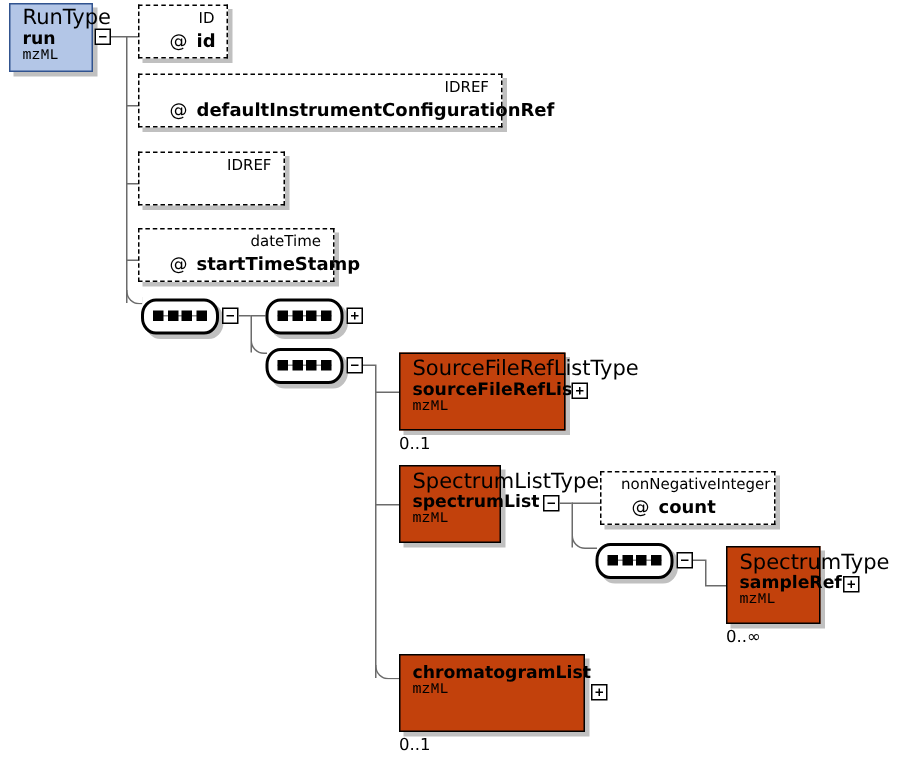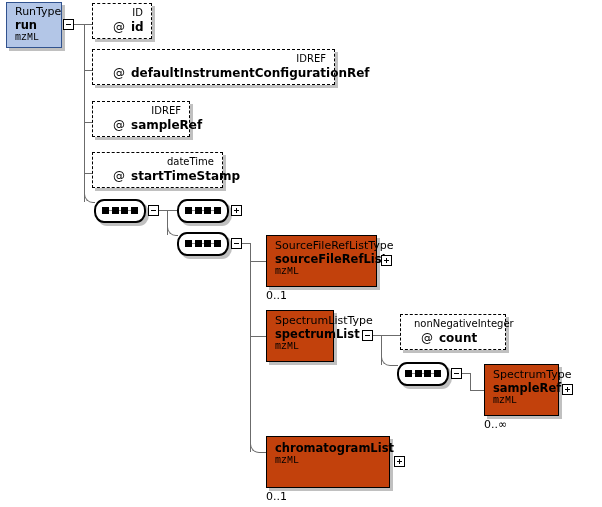--- a/index.html
+++ b/index.html
@@ -41,21 +41,21 @@
     border: 1px solid #000000;
     box-shadow: 3px 3px 0 0 #c0c0c0;
   }
   .node.root {
     background: #b3c6e7;
     border: 1px solid #31538f;
   }
   .node .typename {
     display: block;
     text-align: center;
-    font-size: 11px;
+    font-size: 14px;
     color: #000;
     line-height: 12px;
     white-space: nowrap;
   }
   .node .elname {
     display: block;
     text-align: center;
     font-size: 11.5px;
     font-weight: bold;
     color: #000;
@@ -205,21 +205,20 @@
 
   <div class="ln h" style="left:84px; top:70px; width:8px;"></div>
   <div class="attr" style="left:92px; top:49px; width:243px; height:36px; padding-top:2px;">
     <span class="atype">IDREF</span>
     <span class="arow"><span class="at">@</span><span>defaultInstrumentConfigurationRef</span></span>
   </div>
 
   <div class="ln h" style="left:84px; top:122px; width:8px;"></div>
   <div class="attr" style="left:92px; top:101px; width:98px; height:36px; padding-top:2px;">
     <span class="atype">IDREF</span>
-    <span class="arow"><span class="at">@</span><span>sampleRef</span></span>
   </div>
 
   <div class="ln h" style="left:84px; top:173px; width:8px;"></div>
   <div class="attr" style="left:92px; top:152px; width:131px; height:36px; padding-top:2px;">
     <span class="atype">dateTime</span>
     <span class="arow"><span class="at">@</span><span>startTimeStamp</span></span>
   </div>
 
   <div class="elbow" style="left:84px; top:193px; width:10px; height:9px;"></div>
   <div class="seq" style="left:94px; top:199px;">
@@ -277,41 +276,41 @@
     <span class="typename">SpectrumListType</span>
     <span class="elname">spectrumList</span>
     <span class="ns">mzML</span>
   </div>
   <div class="tog" style="left:362px; top:330px;"></div>
 
   <div class="ln h" style="left:373px; top:335px; width:8px;"></div>
   <div class="ln v" style="left:381px; top:335px; height:30px;"></div>
 
   <div class="ln h" style="left:381px; top:335px; width:19px;"></div>
-  <div class="attr" style="left:400px; top:314px; width:106px; height:36px; padding-top:2px;">
+  <div class="attr" style="left:400px; top:314px; width:117px; height:36px; padding-top:2px;">
     <span class="atype">nonNegativeInteger</span>
     <span class="arow"><span class="at">@</span><span>count</span></span>
   </div>
 
   <div class="elbow" style="left:381px; top:356px; width:16px; height:9px;"></div>
   <div class="seq" style="left:397px; top:362px;">
     <span class="bar"></span>
     <span class="dots">
         <i></i>
         <i></i>
         <i></i>
         <i></i>
       </span>
   </div>
   <div class="tog" style="left:451px; top:368px;"></div>
 
   <div class="ln h" style="left:462px; top:373px; width:8px;"></div>
   <div class="ln v" style="left:470px; top:373px; height:17px;"></div>
   <div class="ln h" style="left:470px; top:390px; width:14px;"></div>
-  <div class="node lefttext" style="left:484px; top:364px; width:75px; height:52px; padding-top:4px;">
+  <div class="node lefttext" style="left:484px; top:364px; width:63px; height:52px; padding-top:4px;">
     <span class="typename">SpectrumType</span>
     <span class="elname">sampleRef</span>
     <span class="ns">mzML</span>
   </div>
   <div class="tog plus" style="left:562px; top:384px;"></div>
   <div class="card" style="left:484px; top:418px; width:74px;">0..∞</div>
 
   <div class="elbow" style="left:250px; top:443px; width:16px; height:9px;"></div>
   <div class="node lefttext" style="left:266px; top:436px; width:124px; height:52px; padding-top:4px;">
     <span class="elname">chromatogramList</span>

